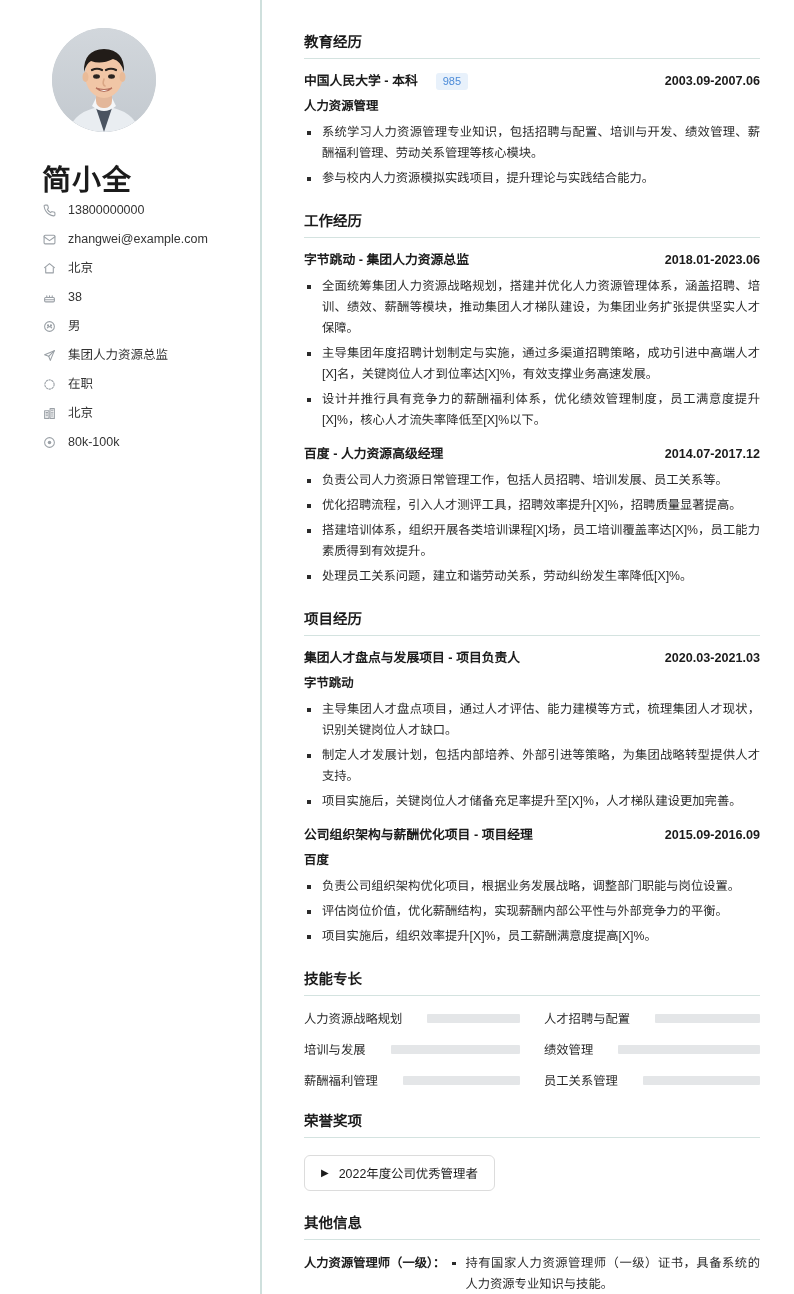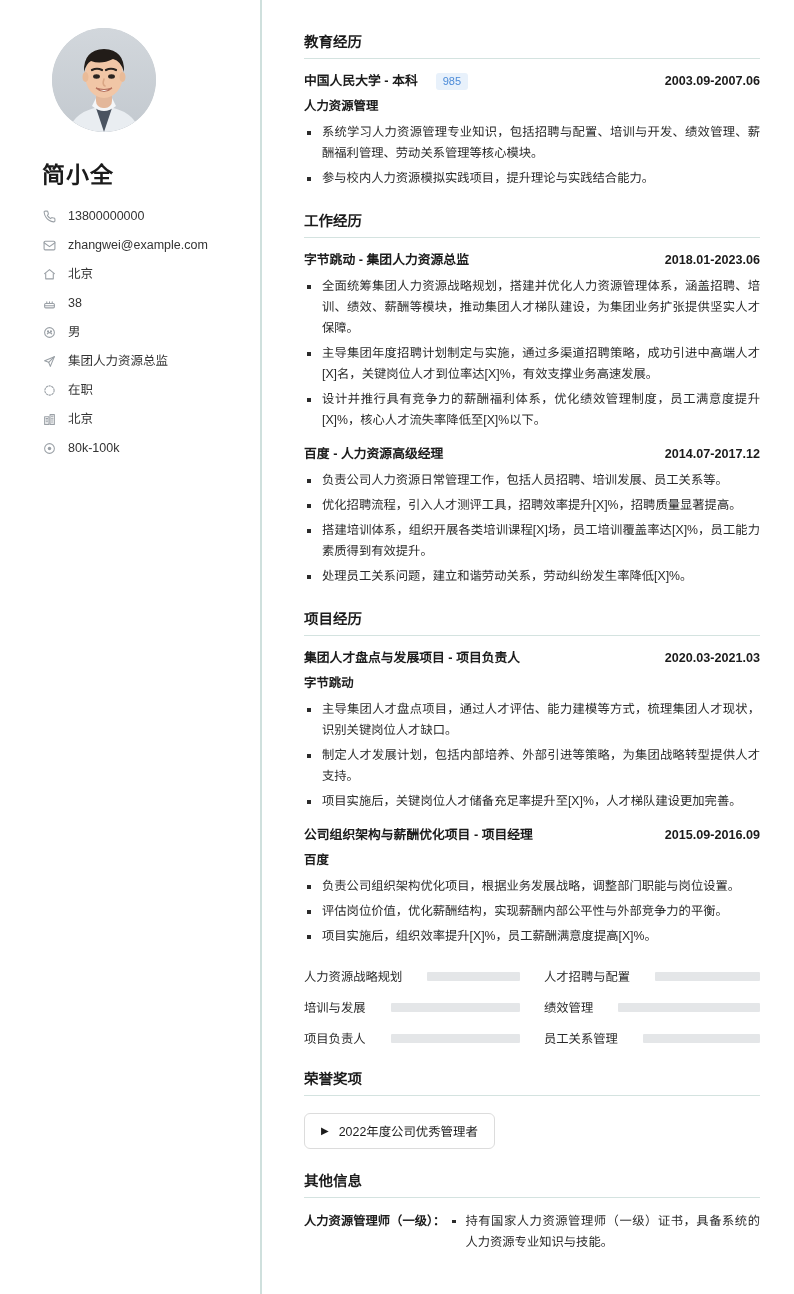--- a/index.html
+++ b/index.html
@@ -52,26 +52,26 @@
     height: 104px;
     border-radius: 50%;
     overflow: hidden;
     background: #c9ced3;
     position: relative;
   }
 
   .avatar svg { display: block; width: 104px; height: 104px; }
 
   .person-name {
-    font-size: 23px;
+    font-size: 29px;
     font-weight: 700;
     letter-spacing: 1px;
     color: #1b1b1b;
     padding-left: 12px;
-    margin-bottom: 18px;
+    margin-bottom: 4px;
   }
 
   .contact-list { padding-left: 12px; }
 
   .contact-item {
     display: flex;
     align-items: center;
     gap: 12px;
     margin-bottom: 13px;
     font-size: 12.5px;
@@ -513,20 +513,21 @@
         <div class="entry-sub">百度</div>
         <ul class="bullets">
           <li>负责公司组织架构优化项目，根据业务发展战略，调整部门职能与岗位设置。</li>
           <li>评估岗位价值，优化薪酬结构，实现薪酬内部公平性与外部竞争力的平衡。</li>
           <li>项目实施后，组织效率提升[X]%，员工薪酬满意度提高[X]%。</li>
         </ul>
       </div>
     </section>
 
     <section class="section">
+      <h2 class="section-title">技能专长</h2>
       <div class="skills-grid">
 
         <div class="skill">
           <span class="skill-name">人力资源战略规划</span>
           <span class="skill-bar" style="background: rgb(228, 230, 232);">
             <span class="skill-fill" style="width: 92%; background: rgb(108, 214, 160);"></span>
           </span>
         </div>
 
         <div class="skill">
@@ -544,21 +545,21 @@
         </div>
 
         <div class="skill">
           <span class="skill-name">绩效管理</span>
           <span class="skill-bar" style="background: rgb(228, 230, 232);">
             <span class="skill-fill" style="width: 93%; background: rgb(108, 214, 160);"></span>
           </span>
         </div>
 
         <div class="skill">
-          <span class="skill-name">项目负责人</span>
+          <span class="skill-name">薪酬福利管理</span>
           <span class="skill-bar" style="background: rgb(228, 230, 232);">
             <span class="skill-fill" style="width: 91%; background: rgb(108, 214, 160);"></span>
           </span>
         </div>
 
         <div class="skill">
           <span class="skill-name">员工关系管理</span>
           <span class="skill-bar" style="background: rgb(228, 230, 232);">
             <span class="skill-fill" style="width: 88%; background: rgb(108, 214, 160);"></span>
           </span>

